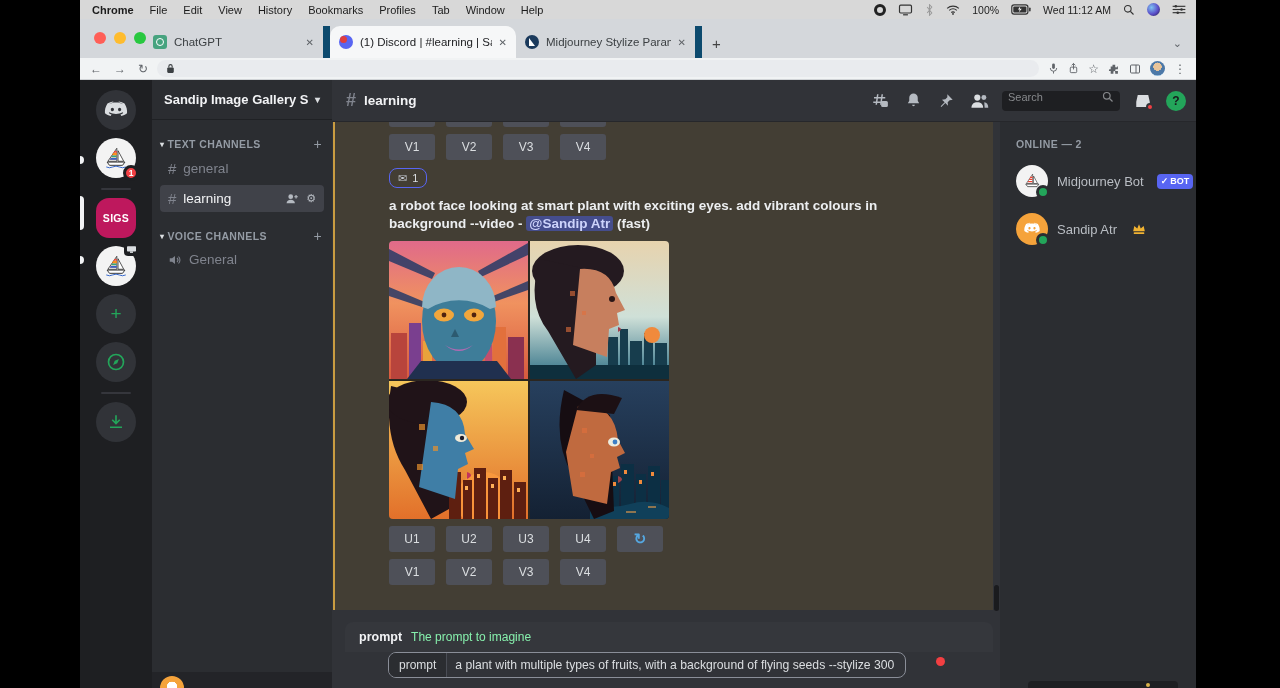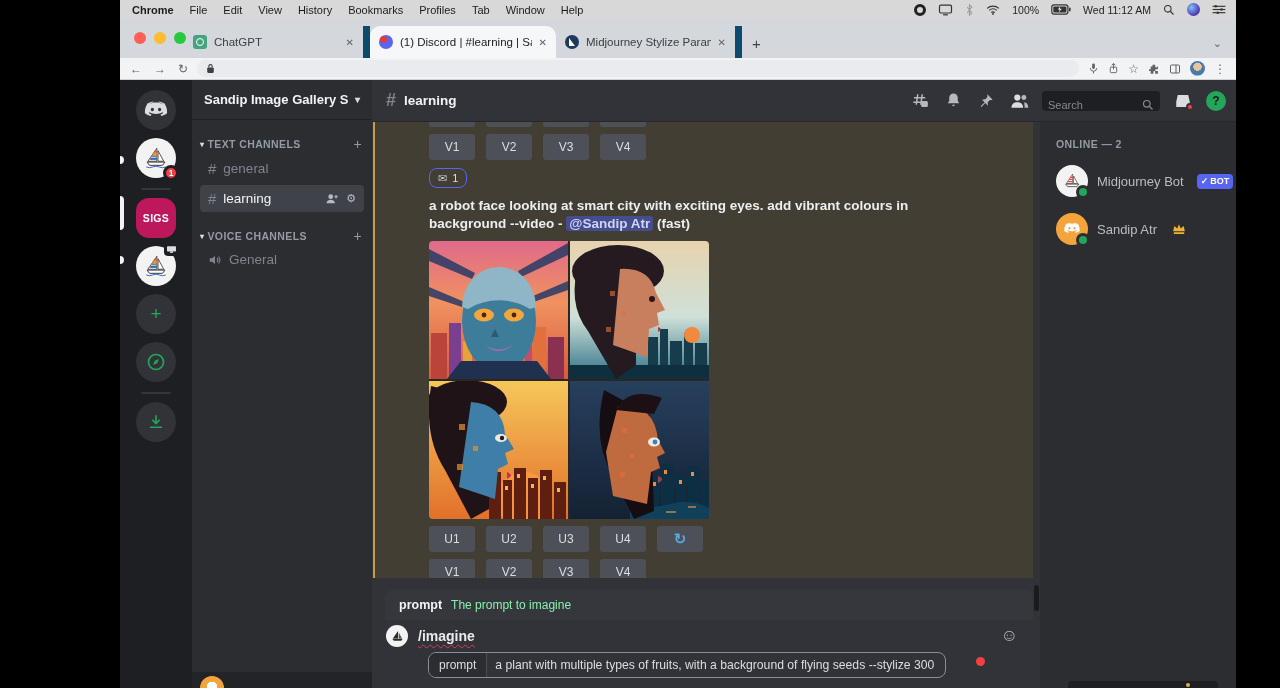--- a/index.html
+++ b/index.html
@@ -1,18 +1,18 @@
 <!DOCTYPE html>
 <html><head>
 <meta charset="utf-8">
 <style>
   * { margin:0; padding:0; box-sizing:border-box; }
   html,body { width:1280px; height:688px; background:#000; overflow:hidden;
               font-family:"Liberation Sans", sans-serif; }
-  .screen { position:absolute; left:80px; top:0; width:1116px; height:584px; background:#313338;margin-left:40px; }
+  .screen { position:absolute; left:80px; top:0; width:1116px; height:584px; background:#313338; }
 
   
   .menubar { height:19px; background:#d8d8d8; display:flex; align-items:center;
              padding:0 10px 0 12px; font-size:11px; color:#1c1c1c; }
   .menu-items { display:flex; gap:16px; align-items:center; }
   .menu-items span:first-child { font-weight:bold; }
   .menu-right { margin-left:auto; display:flex; gap:12px; align-items:center; font-size:10.5px; color:#222; }
   .mb-ic { display:inline-flex; align-items:center; }
   .rec-ring { width:12px; height:12px; border:3.5px solid #222; border-radius:50%; }
   .siri-dot { width:13px; height:13px; border-radius:50%;
@@ -92,21 +92,21 @@
 
   
   .main { flex:1; display:flex; flex-direction:column; min-width:0; }
   .chat-header { height:42px; border-bottom:1px solid #26272b; display:flex; align-items:center;
                  padding:0 10px 0 14px; gap:8px; flex:none; background:#313338; }
   .chat-header .hash { color:#80848e; font-size:18px; font-weight:bold; }
   .chat-header .cname { color:#f2f3f5; font-weight:bold; font-size:13.5px; }
   .hdr-icons { margin-left:auto; display:flex; align-items:center; gap:13px; }
   .hicon { width:20px; height:20px; display:flex; align-items:center; justify-content:center; position:relative;}
   .searchbox { width:118px; height:20px; background:#1e1f22; border-radius:4px; display:flex;
-               align-items:flex-end; padding:0 6px; gap:4px; }
+               align-items:flex-start; padding:0 6px; gap:4px; }
   .searchbox input { flex:1; min-width:0; background:transparent; border:none; outline:none;
                color:#dbdee1; font-size:11px; font-family:"Liberation Sans",sans-serif;}
   .searchbox input::placeholder { color:#87898c; }
   .inbox-dot { position:absolute; right:-1px; bottom:0; width:8px; height:8px; border-radius:50%;
                background:#f23f43; border:2px solid #313338; }
   .help-btn { width:20px; height:20px; border-radius:50%; background:#23a55a; color:#17191c;
               font-weight:bold; font-size:12px; display:flex; align-items:center; justify-content:center;}
 
   .body-row { flex:1; display:flex; min-height:0; }
   .chat-col { flex:1; min-width:0; display:flex; flex-direction:column; position:relative; }
@@ -484,21 +484,21 @@
                 <div class="mj-btn">V2</div>
                 <div class="mj-btn">V3</div>
                 <div class="mj-btn">V4</div>
               </div>
               <div class="mail-badge">
                 <span class="env">✉</span>
                 <span>1</span>
               </div>
 
               <div class="msg-text">
-                <span>a robot face looking at smart city with exciting eyes. add vibrant colours in background --video -</span>
+                <span>a robot face looking at smart plant with exciting eyes. add vibrant colours in background --video -</span>
                 <span class="mention">@Sandip Atr</span><span> (fast)</span>
               </div>
 
               <div class="img-grid">
                 <svg width="280" height="278" viewBox="0 0 280 278">
                   <defs>
                     <linearGradient id="g1" x1="0" y1="0" x2="0" y2="1">
                         <stop offset="0" stop-color="#e06a8a"></stop>
                         <stop offset=".45" stop-color="#f0925f"></stop>
                         <stop offset="1" stop-color="#d85a3e"></stop>
@@ -653,31 +653,20 @@
               
             </div>
             <div class="scroll-thumb"></div>
           </div>
 
           <div class="autocomplete">
             <span class="ac-opt">prompt</span>
             <span class="ac-desc">The prompt to imagine</span>
           </div>
 
-          <div class="cmd-row">
-            <span class="cmd-av">
-              <svg width="15" height="15" viewBox="0 0 32 32">
-                  <path d="M17 4v16H6z" fill="#2a2a2a"></path>
-                  <path d="M18.5 7v13h7z" fill="#555"></path>
-                  <path d="M5 21h22l-3 4H8z" fill="#2a2a2a"></path>
-                </svg>
-            </span>
-            <span class="cmd-text">/imagine</span>
-            <span class="smiley">☺</span>
-          </div>
           <div class="opt-row">
             <div class="opt-box">
               <span class="opt-label">prompt</span>
               <span class="opt-val">a plant with multiple types of fruits, with a background of flying seeds --stylize 300</span>
             </div>
             <span class="req-dot"></span>
           </div>
         </div>
 
         <div class="members">

